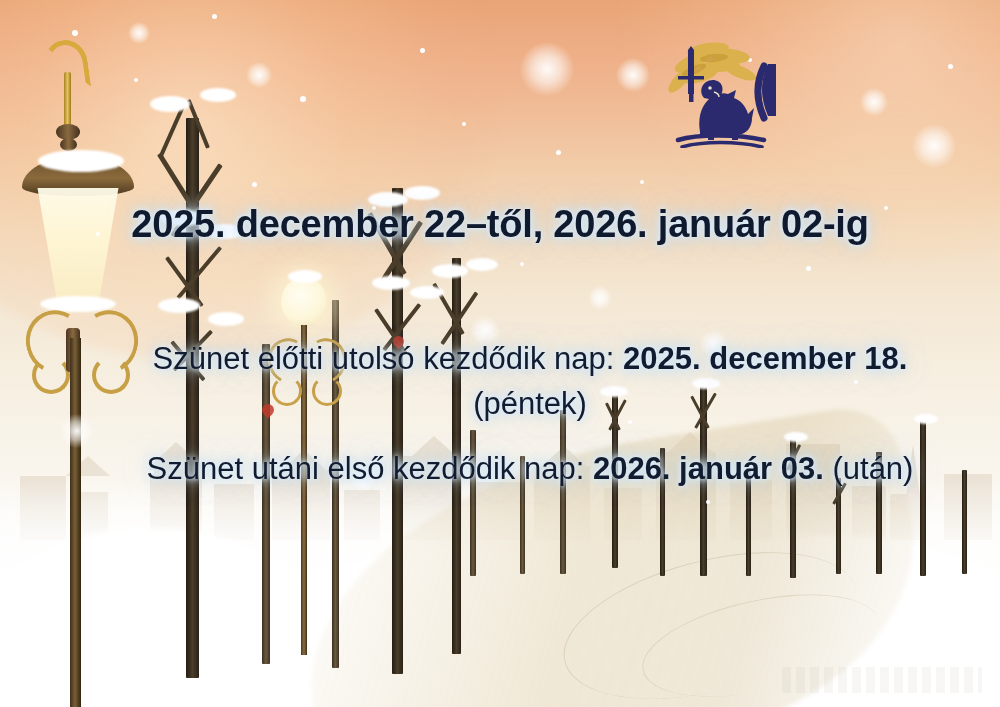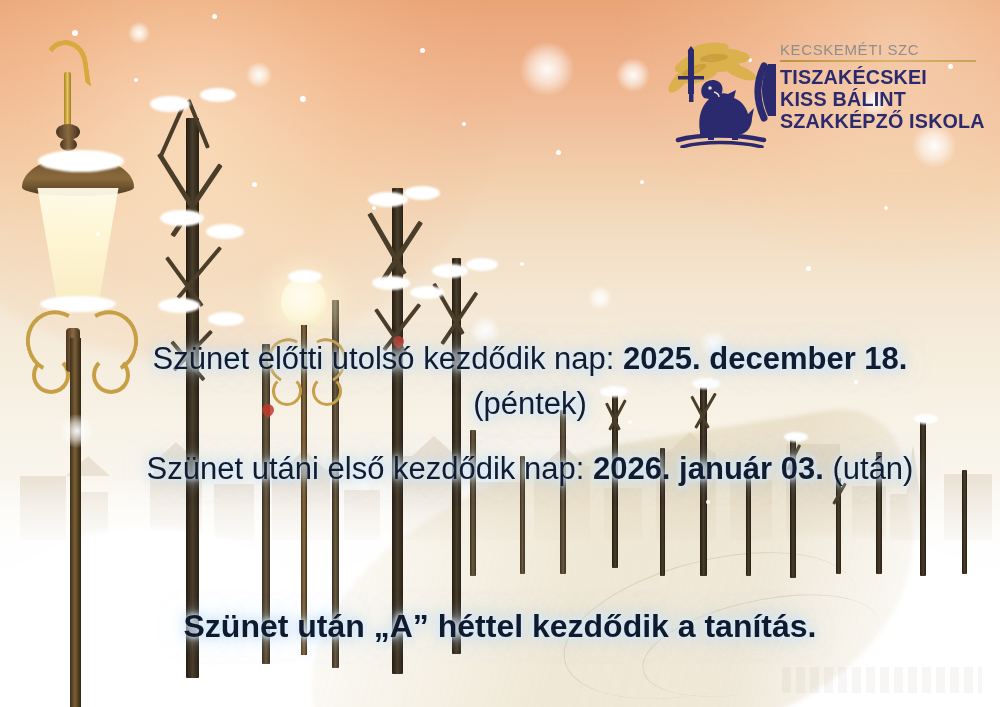--- a/index.html
+++ b/index.html
@@ -563,32 +563,25 @@
         <circle cx="46" cy="52" r="1.8" fill="#e8dfc6"></circle>
         <path d="M50 56 C 53 57, 55 59, 55 61" stroke="#e8dfc6" stroke-width="1.4" fill="none"></path>
 
         <path d="M44 92 L44 104 L50 104 L50 92 Z" fill="#2c2a6e"></path>
         <path d="M68 92 L68 104 L74 104 L74 92 Z" fill="#2c2a6e"></path>
 
         <path d="M14 104 C 34 98, 72 98, 100 104" stroke="#2c2a6e" stroke-width="4.5" fill="none" stroke-linecap="round"></path>
         <path d="M18 111 C 38 105, 74 105, 98 111" stroke="#2c2a6e" stroke-width="3.5" fill="none" stroke-linecap="round"></path>
       </svg>
     </div>
-    <div class="logo-text">
-      <div class="logo-szc">KECSKEMÉTI SZC</div>
-      <div class="logo-rule"></div>
-      <div class="logo-name">TISZAKÉCSKEI</div>
-      <div class="logo-name">KISS BÁLINT</div>
-      <div class="logo-name">SZAKKÉPZŐ ISKOLA</div>
-    </div>
   </div>
 
 
+  <div id="daterange" class="txt glow">2025. december 22–től, 2026. január 02-ig</div>
 
   <div id="line-before" class="txt glow"><span>Szünet előtti utolsó kezdődik nap: </span><span class="b">2025. december 18.</span><span> (péntek)</span></div>
 
   <div id="line-after" class="txt glow"><span>Szünet utáni első kezdődik nap: </span><span class="b">2026. január 03.</span><span> (után)</span></div>
 
-  <div id="line-week" class="txt glow">Szünet után „A” héttel kezdődik a tanítás.</div>
 
   <div class="watermark"></div>
 
 </div>
 
 </body></html>

